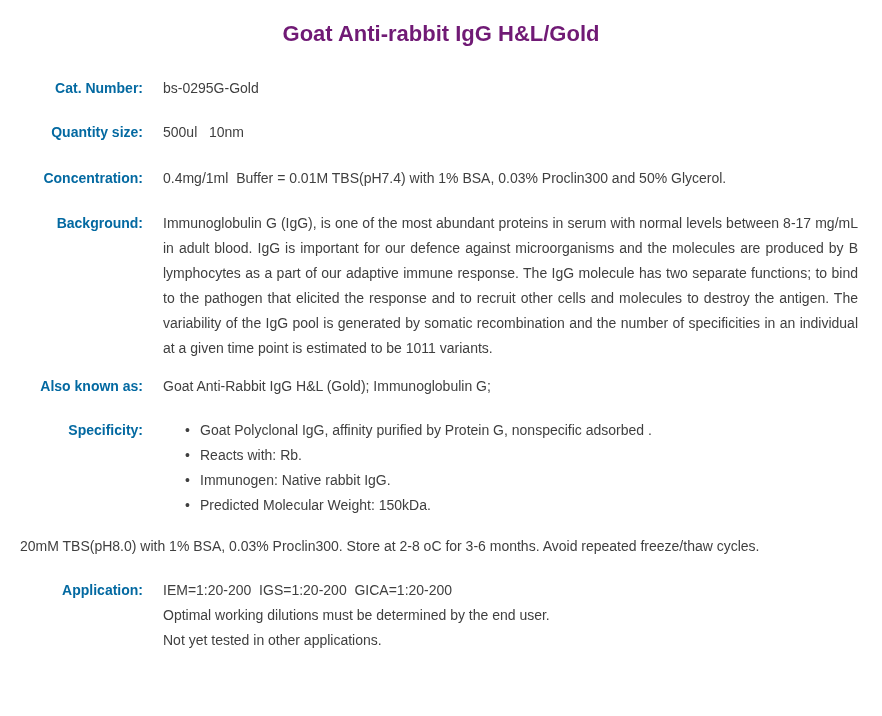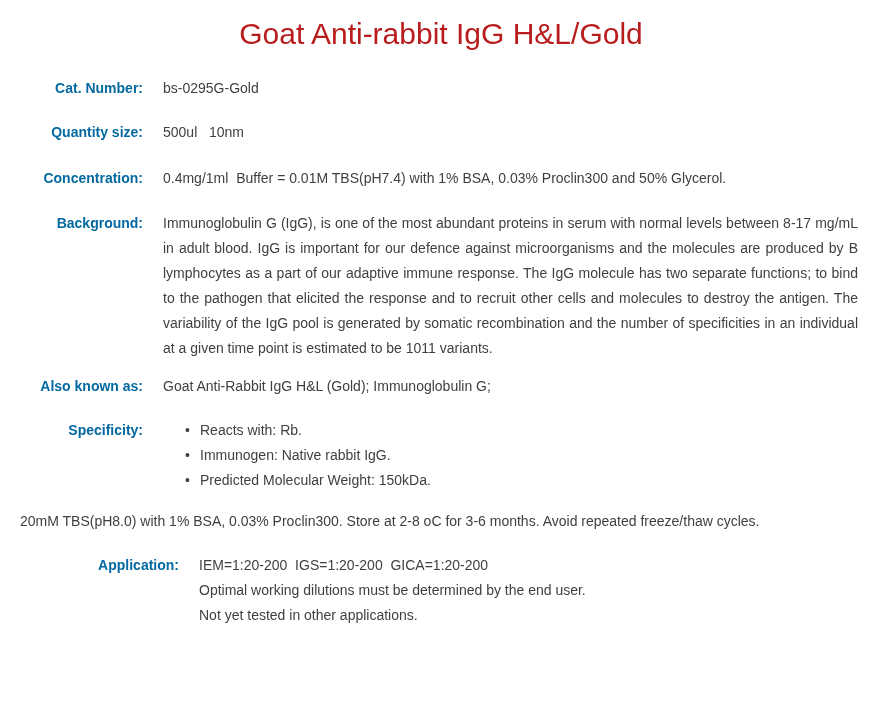--- a/index.html
+++ b/index.html
@@ -16,36 +16,36 @@
     color: #3f3f3f;
     overflow: hidden;
   }
   .page {
     box-sizing: border-box;
     width: 882px;
     padding: 21px 24px 0 0;
   }
   .title {
     margin: 0 0 29px 24px;
-    font-size: 30px;
+    font-size: 22px;
     line-height: 26px;
-    font-weight: normal;
+    font-weight: bold;
     text-align: center;
-    color: #b91c1c;
+    color: #701a75;
   }
   .row {
     display: flex;
     align-items: flex-start;
     margin-bottom: 19px;
   }
   .row.mb-sm { margin-bottom: 13px; }
   .row.mb-md { margin-bottom: 16px; gap: 20px; }
   .row.mb-lg { margin-bottom: 21px; }
   .row.mb-ml { margin-bottom: 20px; }
-  .row.last { margin-bottom: 0; margin-left: 36px; }
+  .row.last { margin-bottom: 0; }
   .label {
     flex: none;
     width: 143px;
     text-align: right;
     font-weight: bold;
     color: #0369a1;
     white-space: nowrap;
   }
   .value {
     flex: 1;
@@ -100,20 +100,21 @@
 
   <div class="row">
     <div class="label">Also known as:</div>
     <div class="value">Goat Anti-Rabbit IgG H&amp;L (Gold); Immunoglobulin G;</div>
   </div>
 
   <div class="row mb-md">
     <div class="label">Specificity:</div>
     <div class="value">
       <ul class="bullets">
+        <li>Goat Polyclonal IgG, affinity purified by Protein G, nonspecific adsorbed .</li>
         <li>Reacts with: Rb.</li>
         <li>Immunogen: Native rabbit IgG.</li>
         <li>Predicted Molecular Weight: 150kDa.</li>
       </ul>
     </div>
   </div>
 
   <div class="row">
     <div class="value justify">20mM TBS(pH8.0) with 1% BSA, 0.03% Proclin300. Store at 2-8 oC for 3-6 months. Avoid repeated freeze/thaw cycles.</div>
   </div>

